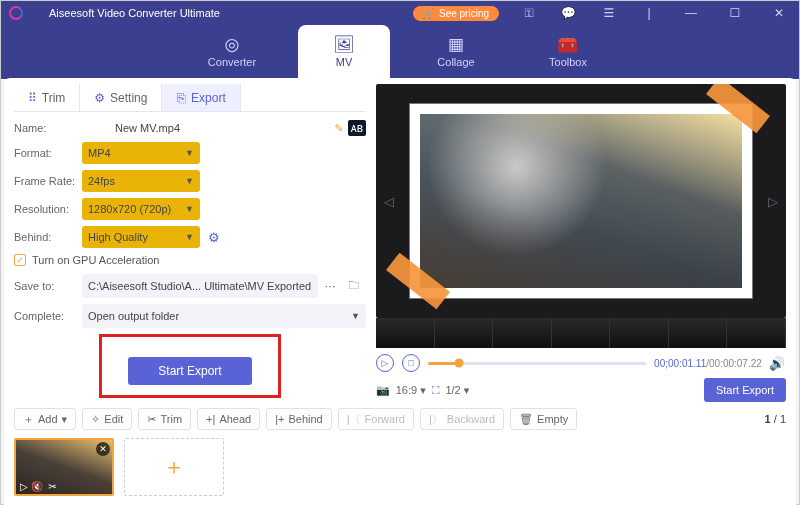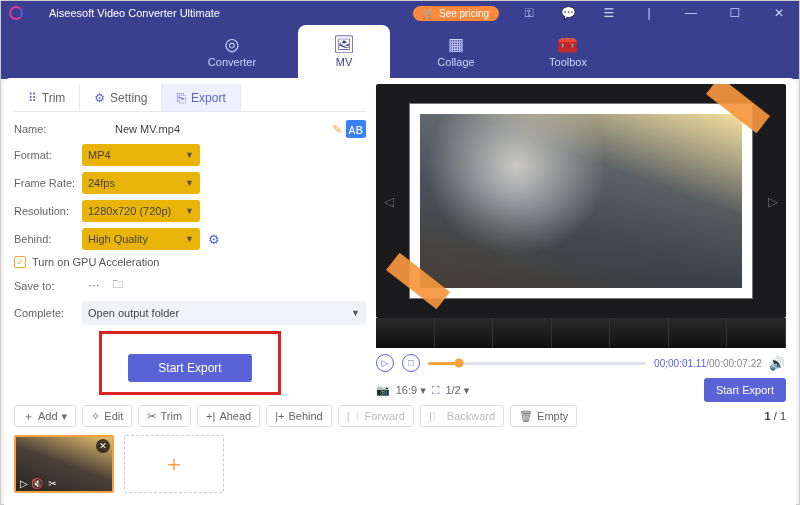--- a/index.html
+++ b/index.html
@@ -25,21 +25,21 @@
   .subtabs .st { padding:0 14px; display:flex; align-items:center; gap:5px; font-size:12px; color:#666; border-right:1px solid #e6e6ef; }
   .subtabs .st.active { background:#eef0ff; color:#5a63d6; }
   .subtabs .ic { color:#5a63d6; font-size:12px; }
 
   .form { padding-top:8px; }
   .row { display:flex; align-items:center; margin-bottom:6px; font-size:11px; color:#666; }
   .row .lbl { width:68px; }
   .row .val { flex:1;padding-left:33px; }
   .row .name-val { color:#444; }
   .row .pencil { color:#f6a33d; margin-left:6px; font-size:11px; }
-  .row .badge { background:#3b82f6; color:#fff; font-size:14px; padding:1px 3px; border-radius:2px; margin-left:4px;}
+  .row .badge { background:#0f172a; color:#fff; font-size:12px; padding:1px 3px; border-radius:2px; margin-left:4px;}
   .sel { width:118px; height:22px; background:#eab308; border-radius:3px; display:flex; align-items:center; padding:0 6px; justify-content:space-between; color:#444; font-size:11px;}
   .sel .arrow { color:#555; font-size:9px;}
   .gear { color:#5a63d6; margin-left:8px; font-size:13px; }
   .chk { width:12px; height:12px; border:1px solid #f6a33d; margin-right:6px; display:inline-flex; align-items:center; justify-content:center; color:#f6a33d; font-size:9px; border-radius:2px;}
   .gpu-row { display:flex; align-items:center; font-size:11px; color:#555; margin:4px 0 8px;}
   .pathbox { flex:1; height:24px; background:#f2f3f8; border-radius:3px; display:flex; align-items:center; padding:0 6px; font-size:11px; color:#444; overflow:hidden; white-space:nowrap; text-overflow:ellipsis;}
   .dots { width:24px; text-align:center; color:#666; }
   .folder { width:24px; text-align:center; color:#666; }
   .btn-export { display:block; margin:14px auto 4px; width:124px; height:28px; background:#5a63d6; color:#fff; border:none; border-radius:3px; font-size:12px; }
   .highlight { border:3px solid #d22; padding:6px 26px; width:fit-content; margin:4px auto 0;}
@@ -178,20 +178,21 @@
             <span class="arrow">▼</span>
           </div>
         <span class="gear">⚙</span>
       </div>
       <div class="gpu-row">
         <span class="chk">✓</span>
         <span>Turn on GPU Acceleration</span>
       </div>
       <div class="row">
         <span class="lbl">Save to:</span>
+        <div class="pathbox">C:\Aiseesoft Studio\A... Ultimate\MV Exported</div>
         <span class="dots">⋯</span>
         <span class="folder">🗀</span>
       </div>
       <div class="row">
         <span class="lbl">Complete:</span>
         <div class="pathbox" style="justify-content:space-between;">
           <span>Open output folder</span>
           <span class="arrow" style="font-size:9px;color:#555">▼</span>
         </div>
       </div>

